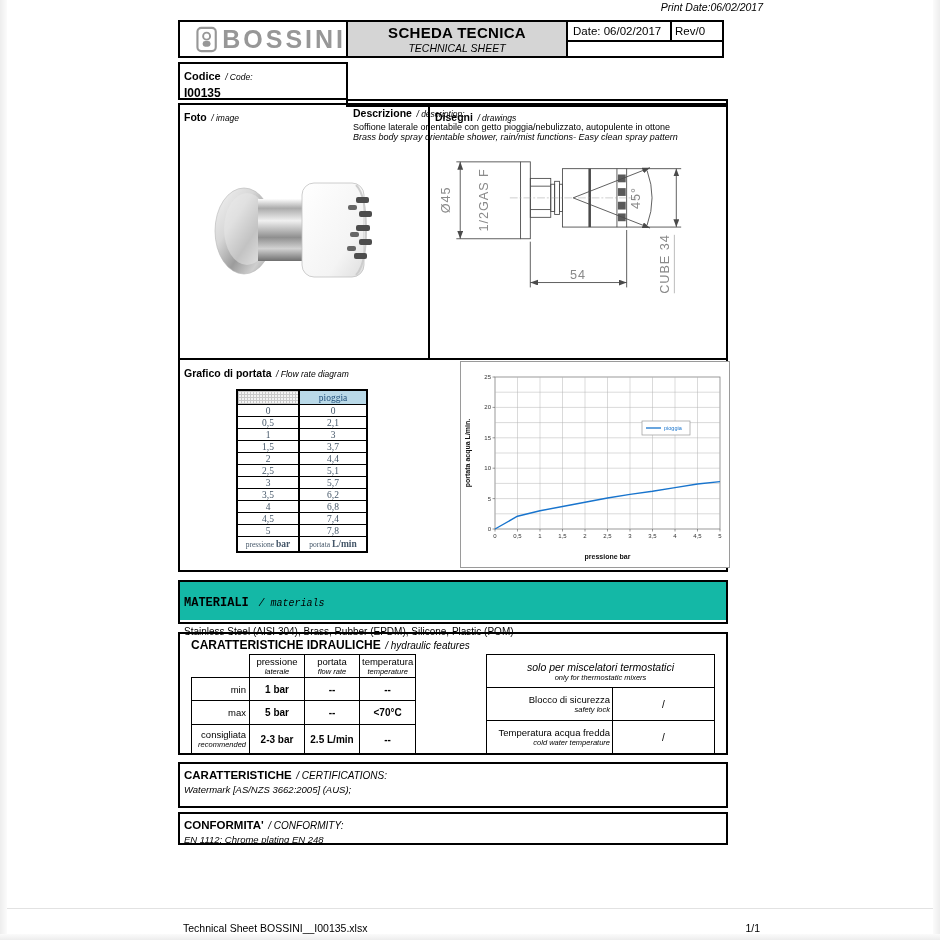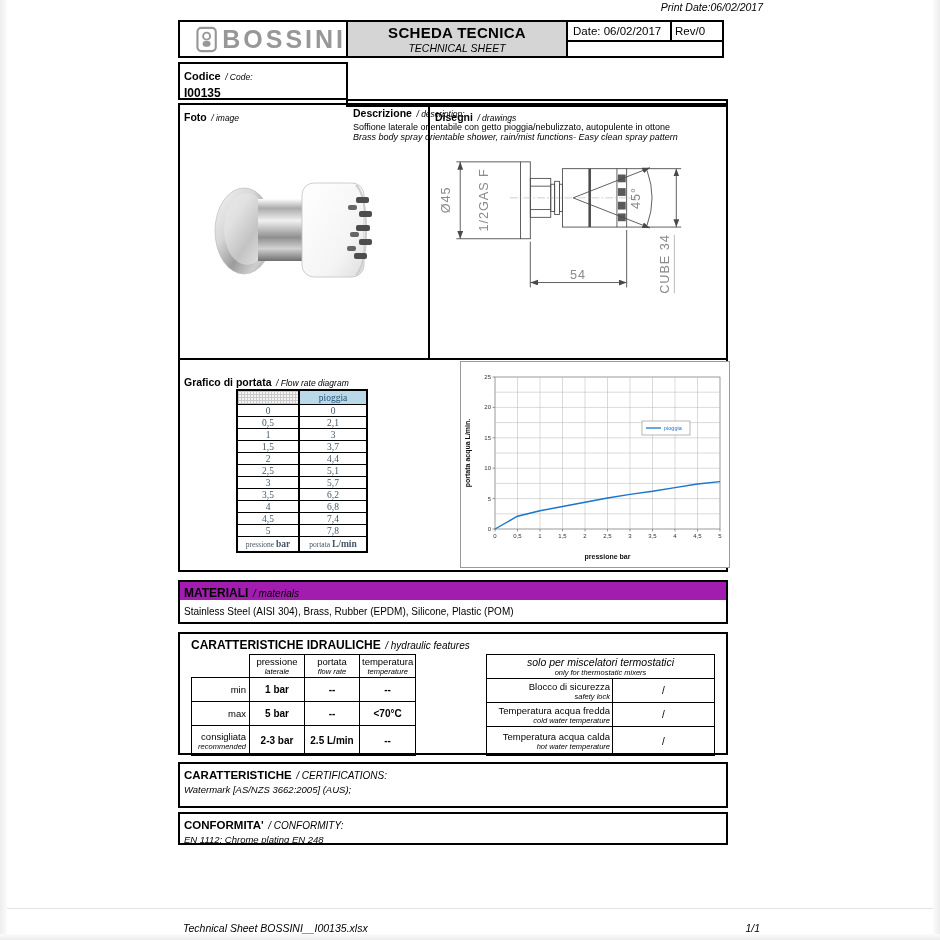--- a/index.html
+++ b/index.html
@@ -45,42 +45,42 @@
   
   .photo-row{display:flex;height:257px;margin-top:3px;}
   .photo-cell{width:252px;border:2px solid #000;box-sizing:border-box;padding:2px 4px;position:relative;}
   .drawing-cell{flex:1;margin-left:-2px;border:2px solid #000;box-sizing:border-box;
                 padding:2px 5px;position:relative;}
   .photo-svg{position:absolute;left:18px;top:48px;}
   .drawing-svg{position:absolute;left:2px;top:42px;}
 
   
   .flow-section{border:2px solid #000;box-sizing:border-box;height:214px;margin-top:-2px;
-                position:relative;padding:12px 4px;}
+                position:relative;padding:3px 4px;}
   .flow-table{border-collapse:collapse;position:absolute;left:56px;top:29px;
               font-family:"Liberation Serif",serif;color:#445668;}
   .flow-table td{border:1px solid #000;text-align:center;font-size:9.5px;
                  height:11px;padding:0;}
   .flow-table .c1{width:60px;border-right:2px solid #000;}
   .flow-table .c2{width:66px;}
   .flow-table tr td{border-left:2px solid #000;}
   .flow-table tr td:last-child{border-right:2px solid #000;}
   .flow-table thead td{border-top:2px solid #000;height:13px;}
   .flow-table tfoot td{border-bottom:2px solid #000;height:14px;font-size:7.5px;}
   .hatch{background:#f4f4f4;
     background-image:repeating-linear-gradient(0deg,#c9c9c9 0 1px,transparent 1px 3px),
                      repeating-linear-gradient(90deg,#c9c9c9 0 1px,transparent 1px 3px);}
   .pioggia-head{background:#b9d9e8;color:#1f4e79;font-size:9.5px;}
   .ft-unit{font-weight:bold;font-size:9.5px;}
   .chart-box{position:absolute;left:280px;top:1px;width:270px;height:207px;
              border:1px solid #9a9a9a;background:#fff;box-sizing:border-box;}
 
   
   .materials{border:2px solid #000;box-sizing:border-box;height:44px;margin-top:8px;}
-  .mat-head{background:#a21caf;padding:1px 4px;height:16px;}
+  .mat-head{background:#14b8a6;padding:11px 4px;height:16px;font-family:Liberation Mono, monospace;}
   .mat-head .lab-it{font-size:12px;}
   .mat-head .lab-en{font-size:10px;}
   .mat-content{font-size:10px;padding:6px 4px 0 4px;}
 
   
   .hydraulic{border:2px solid #000;box-sizing:border-box;height:123px;margin-top:8px;padding:1px 11px;}
   .hyd-head .lab-it{font-size:12px;}
   .hyd-head .lab-en{font-size:10px;}
   .hyd-tables{display:flex;justify-content:space-between;margin-top:1px;}
   .hyd-left{border-collapse:collapse;}
@@ -106,21 +106,21 @@
   
   .certs{border:2px solid #000;box-sizing:border-box;height:46px;margin-top:7px;padding:1px 4px;}
   .conf{border:2px solid #000;box-sizing:border-box;height:33px;margin-top:4px;padding:1px 4px;}
   .certs .lab-it,.conf .lab-it{font-size:11.5px;}
   .certs .lab-en,.conf .lab-en{font-size:10px;}
   .box-content{font-size:9.5px;font-style:italic;margin-top:1px;}
 
   
   .footer-rule{position:absolute;left:0;right:0;top:908px;border-top:1px solid #e2e2e2;}
   .footer{position:absolute;left:183px;top:922px;width:577px;display:flex;
-          justify-content:space-between;font-size:10.5px;font-style:italic;}
+          justify-content:space-between;font-size:10.5px;}
 
   svg text{font-family:"Liberation Sans",sans-serif;}
   .cad-text{fill:#8a8a8a;font-size:13px;letter-spacing:1px;}
 </style>
 </head>
 <body>
 
 <div class="edge-l"></div>
 <div class="edge-r"></div>
 <div class="edge-b"></div>
@@ -468,27 +468,20 @@
               </td>
           <td class="rt-val">/</td>
         </tr>
         <tr class="h24">
           <td class="rt-lab">
                 <div class="it">Temperatura acqua fredda</div>
                 <div class="en">cold water temperature</div>
               </td>
           <td class="rt-val">/</td>
         </tr>
-        <tr class="h29">
-          <td class="rt-lab">
-                <div class="it">Temperatura acqua calda</div>
-                <div class="en">hot water temperature</div>
-              </td>
-          <td class="rt-val">/</td>
-        </tr>
       </tbody>
         </table>
     </div>
   </div>
 
   <div class="certs">
     <span class="lab-it">CARATTERISTICHE</span>
     <span class="lab-en">/ CERTIFICATIONS:</span>
     <div class="box-content">Watermark [AS/NZS 3662:2005] (AUS);</div>
   </div>

